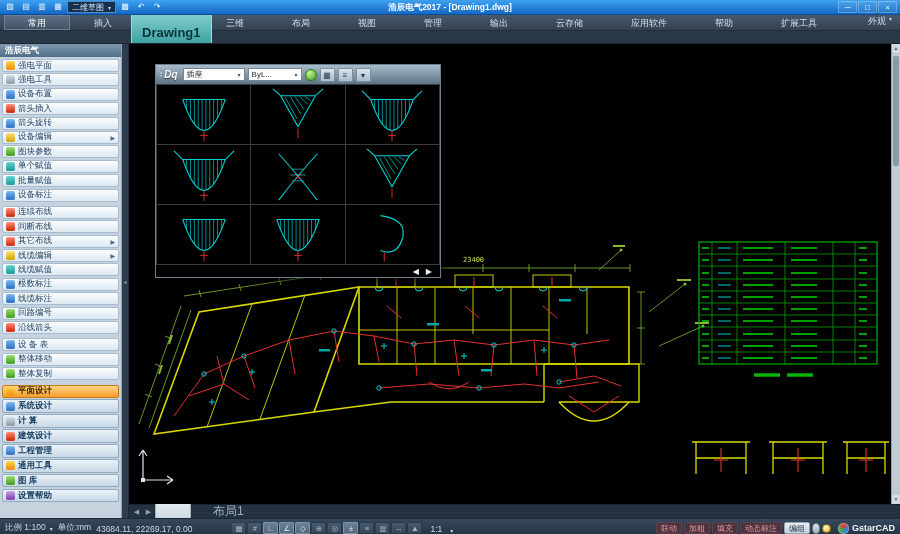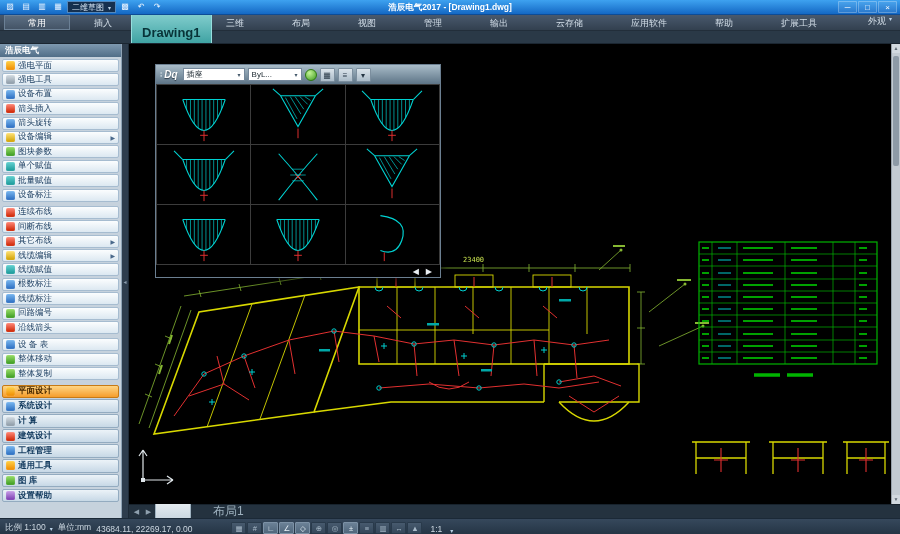--- a/index.html
+++ b/index.html
@@ -525,14 +525,27 @@
       <span class="st-icon">⊕</span>
       <span class="st-icon">◎</span>
       <span class="st-icon on">±</span>
       <span class="st-icon">≡</span>
       <span class="st-icon">▥</span>
       <span class="st-icon">↔</span>
       <span class="st-icon">▲</span>
     </span>
     <span class="zoom-label">1:1</span>
     <span class="caret">▾</span>
+    <span class="toggles">
+      <span class="toggle">联动</span>
+      <span class="toggle">加粗</span>
+      <span class="toggle">填充</span>
+      <span class="toggle">动态标注</span>
+      <span class="toggle active">编组</span>
+      <span class="mini-mouse"></span>
+      <span class="mini-bulb"></span>
+      <span class="brand">
+        <span class="brand-g"></span>
+        <span>GstarCAD</span>
+      </span>
+    </span>
   </div>
 </div>
 
 </body></html>

